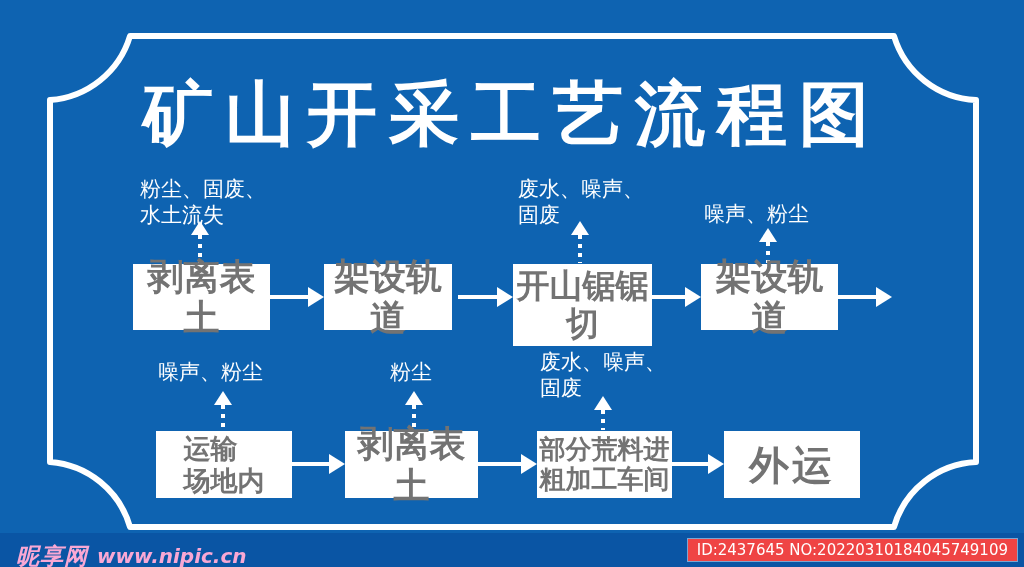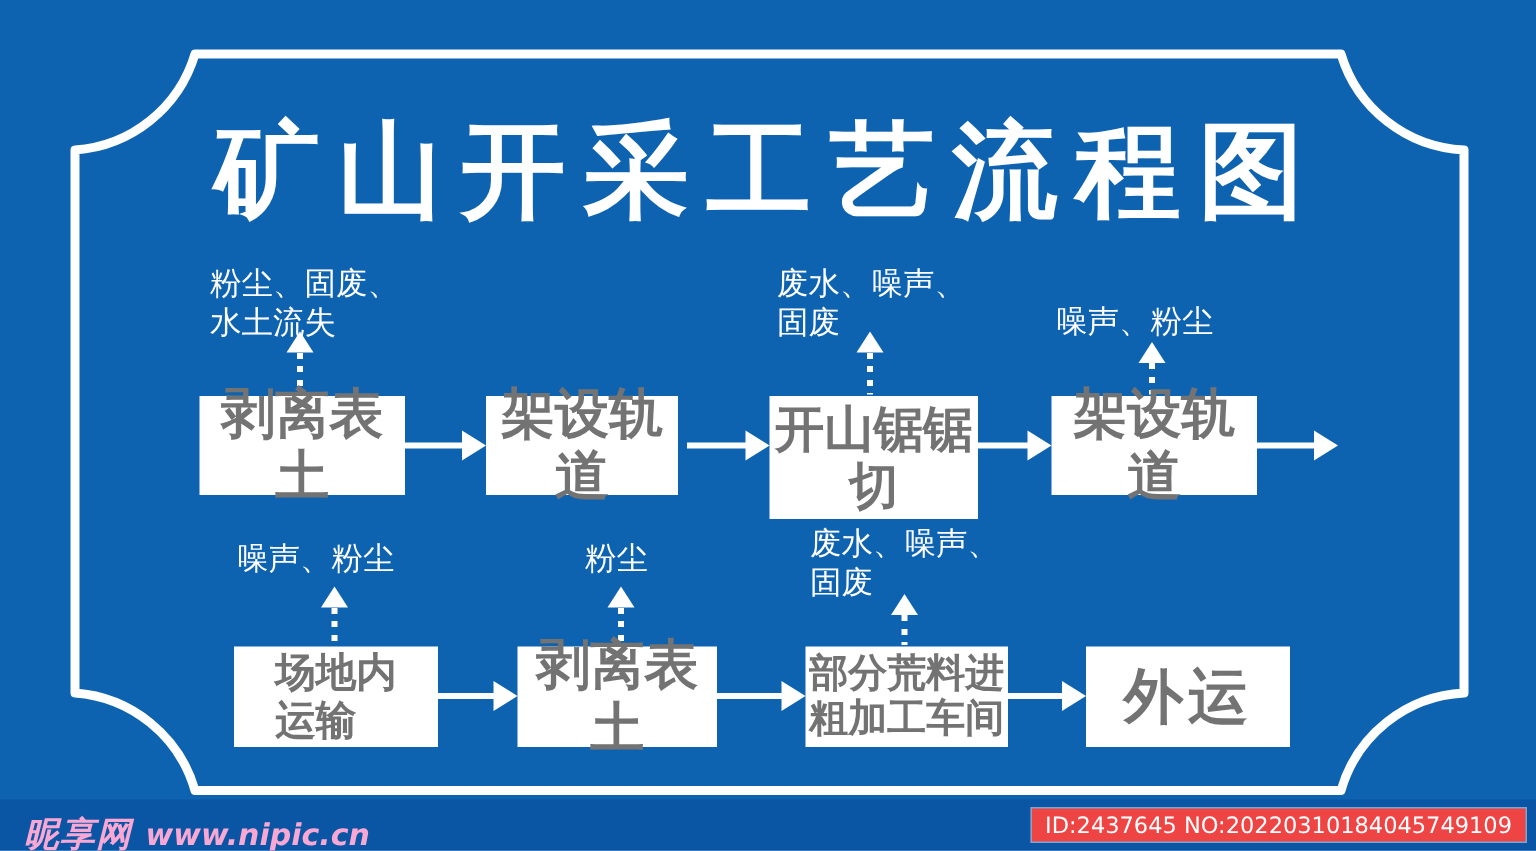--- a/index.html
+++ b/index.html
@@ -117,22 +117,22 @@
       </div>
   </div>
   <div class="box f36" style="left:701px;top:264px;width:137px;height:66px;">
     <div class="box-text">
         <span>架设轨道</span>
       </div>
   </div>
 
   <div class="box f27 align-left" style="left:156px;top:431px;width:136px;height:67px;">
     <div class="box-text">
+      <span>运输</span>
       <span>场地内</span>
-      <span>运输</span>
     </div>
   </div>
   <div class="box f36" style="left:345px;top:431px;width:133px;height:67px;">
     <div class="box-text">
         <span>剥离表土</span>
       </div>
   </div>
   <div class="box f26" style="left:537px;top:431px;width:135px;height:67px;">
     <div class="box-text">
       <span>部分荒料进</span>

